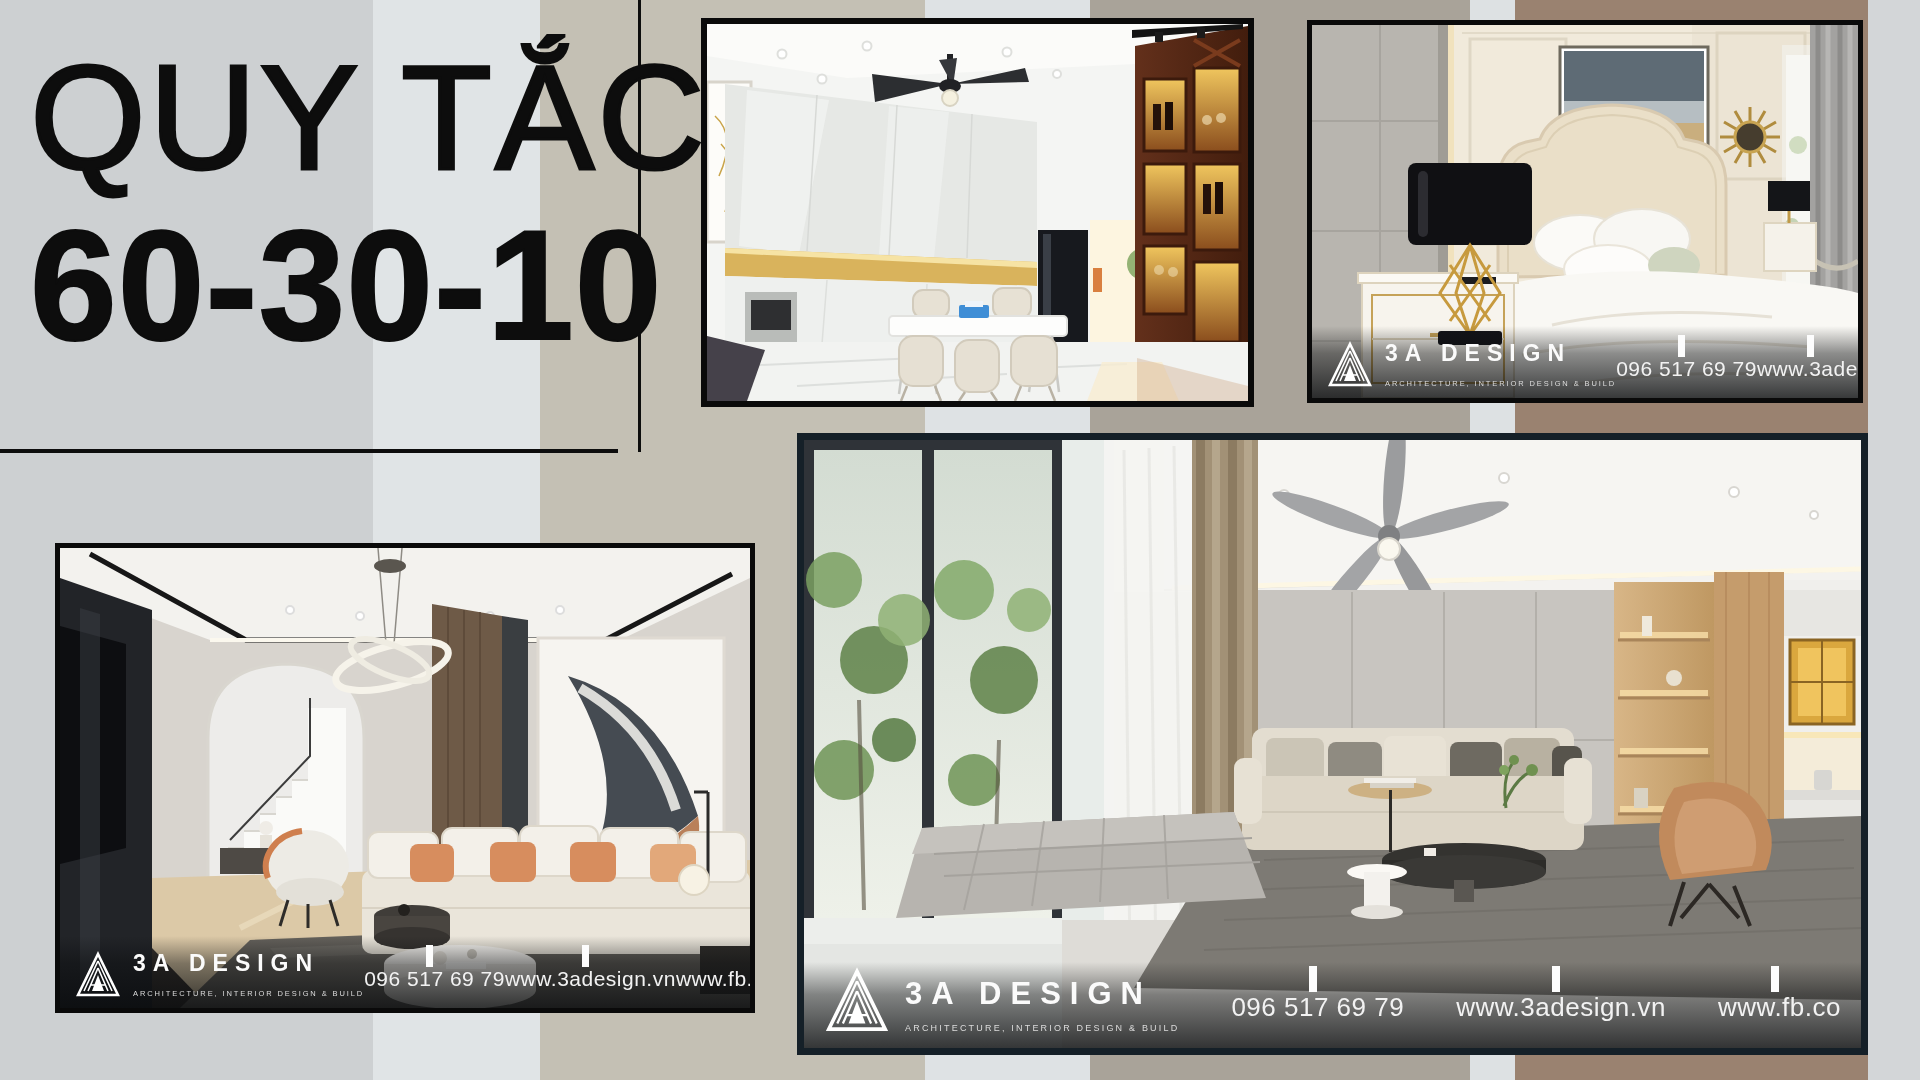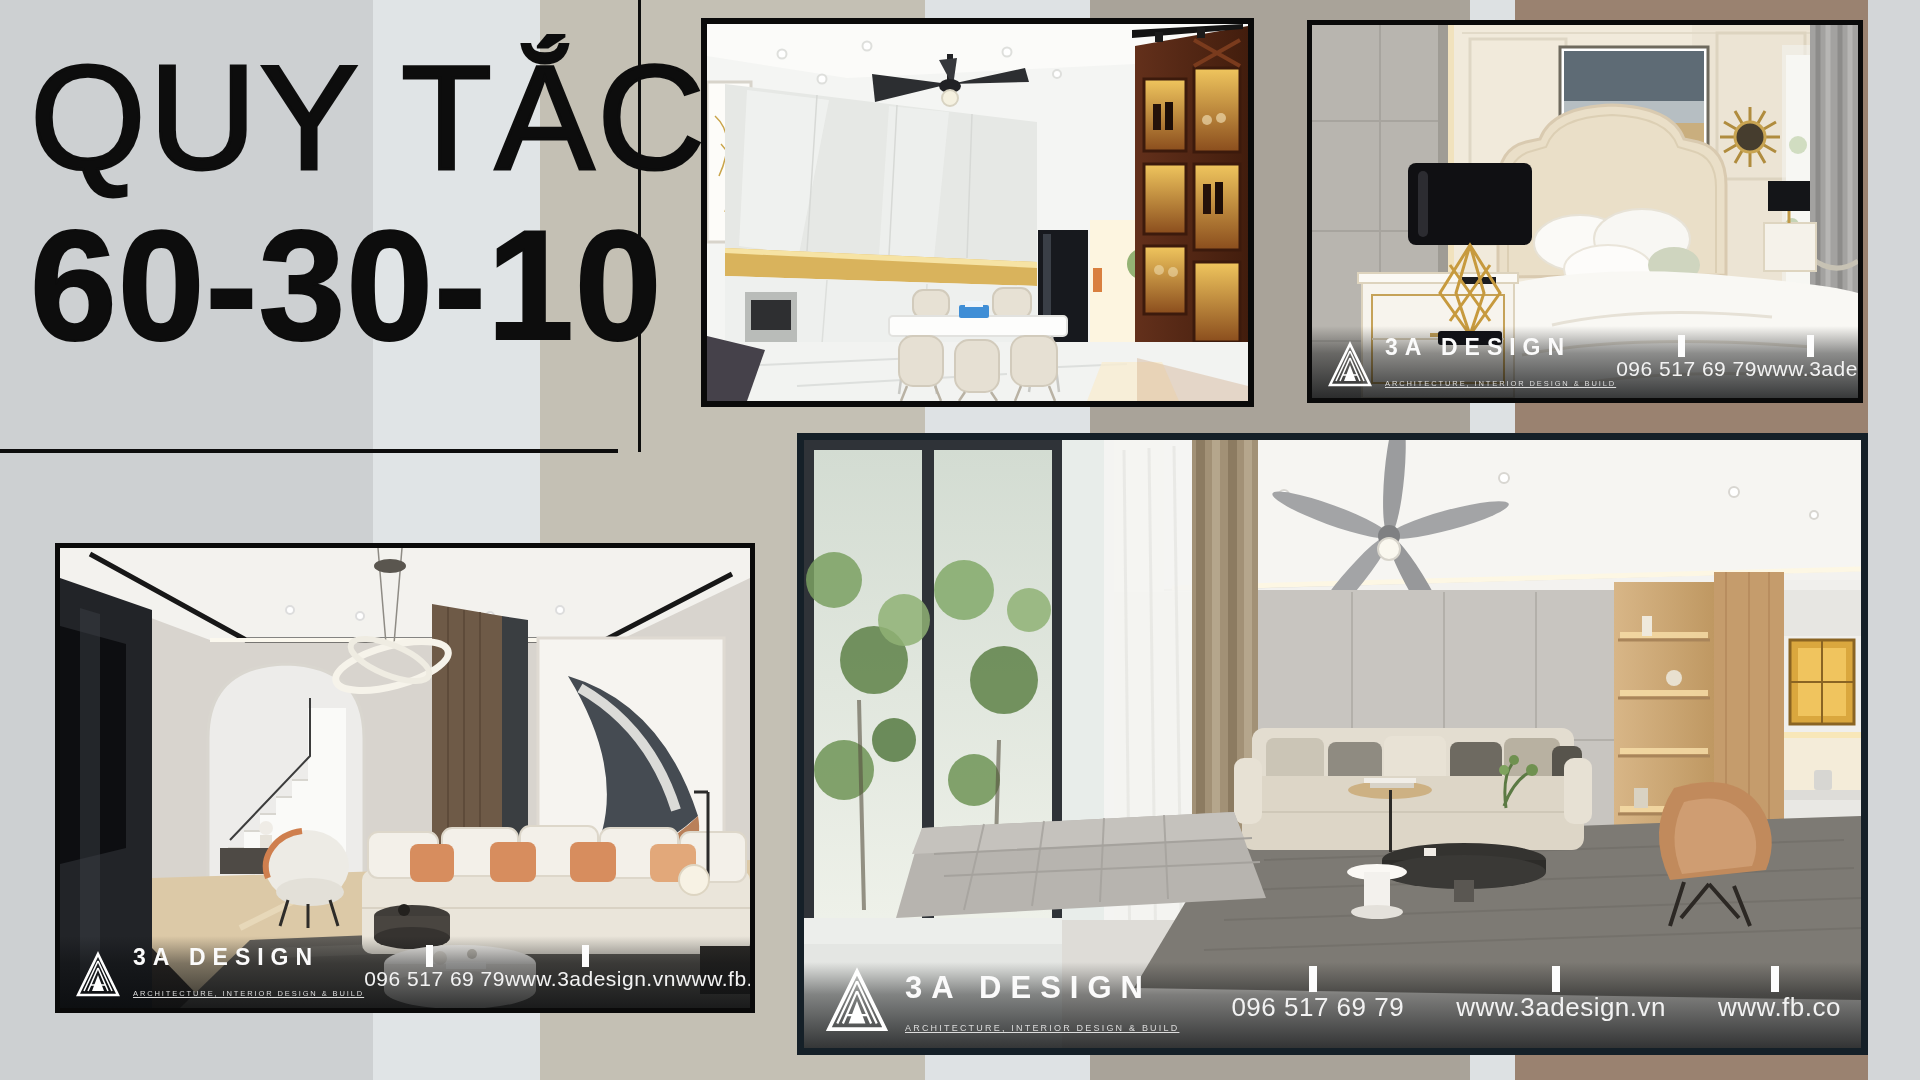--- a/index.html
+++ b/index.html
@@ -20,23 +20,23 @@
   .photo.kitchen{left:701px;top:18px;width:553px;height:389px;border:6px solid #0a0a0a;}
   .photo.bedroom{left:1307px;top:20px;width:556px;height:383px;border:5px solid #0a0a0a;}
   .photo.living{left:55px;top:543px;width:700px;height:470px;border:5px solid #0a0a0a;}
   .photo.main{left:797px;top:433px;width:1071px;height:622px;border:7px solid #152028;}
 
   .wm{position:absolute;left:0;right:0;bottom:0;display:flex;align-items:flex-end;
       padding:0 16px 9px 16px;color:#f7f7f7;height:72px;box-sizing:border-box;
       background:linear-gradient(to top, rgba(8,10,12,.8), rgba(8,10,12,.45) 62%, rgba(8,10,12,0));}
   .wm .logo{flex:0 0 auto;margin-right:13px;}
   .wm .logo svg{display:block;width:44px;height:48px;}
-  .brandblock{display:flex;flex-direction:column;line-height:1;padding-bottom:2px;}
+  .brandblock{display:flex;flex-direction:column;line-height:1;padding-bottom:2px;gap:8px;}
   .brand{font-weight:bold;font-size:23px;letter-spacing:7px;white-space:nowrap;color:#fbfbfb;}
-  .tagline{font-size:7.5px;letter-spacing:1.9px;margin-top:21px;color:#dcdcdc;white-space:nowrap;text-decoration:underline;}
+  .tagline{font-size:7.5px;letter-spacing:1.9px;margin-top:7px;color:#dcdcdc;white-space:nowrap;}
   .wm-item{display:flex;align-items:center;margin-left:auto;white-space:nowrap;
            font-size:21px;letter-spacing:.5px;padding-bottom:8px;color:#f2f2f2;flex-direction:column;}
   .tick{display:inline-block;width:7px;height:22px;background:#fdfdfd;margin-right:10px;}
 
   .photo.main .wm{height:86px;padding:0 20px 13px 22px;}
   .photo.main .logo svg{width:62px;height:68px;margin-right:4px;}
   .photo.main .brand{font-size:31px;letter-spacing:9px;}
   .photo.main .tagline{font-size:9px;letter-spacing:2.2px;}
   .photo.main .wm-item{font-size:26px;padding-bottom:12px;}
   .photo.main .tick{width:8px;height:26px;}

